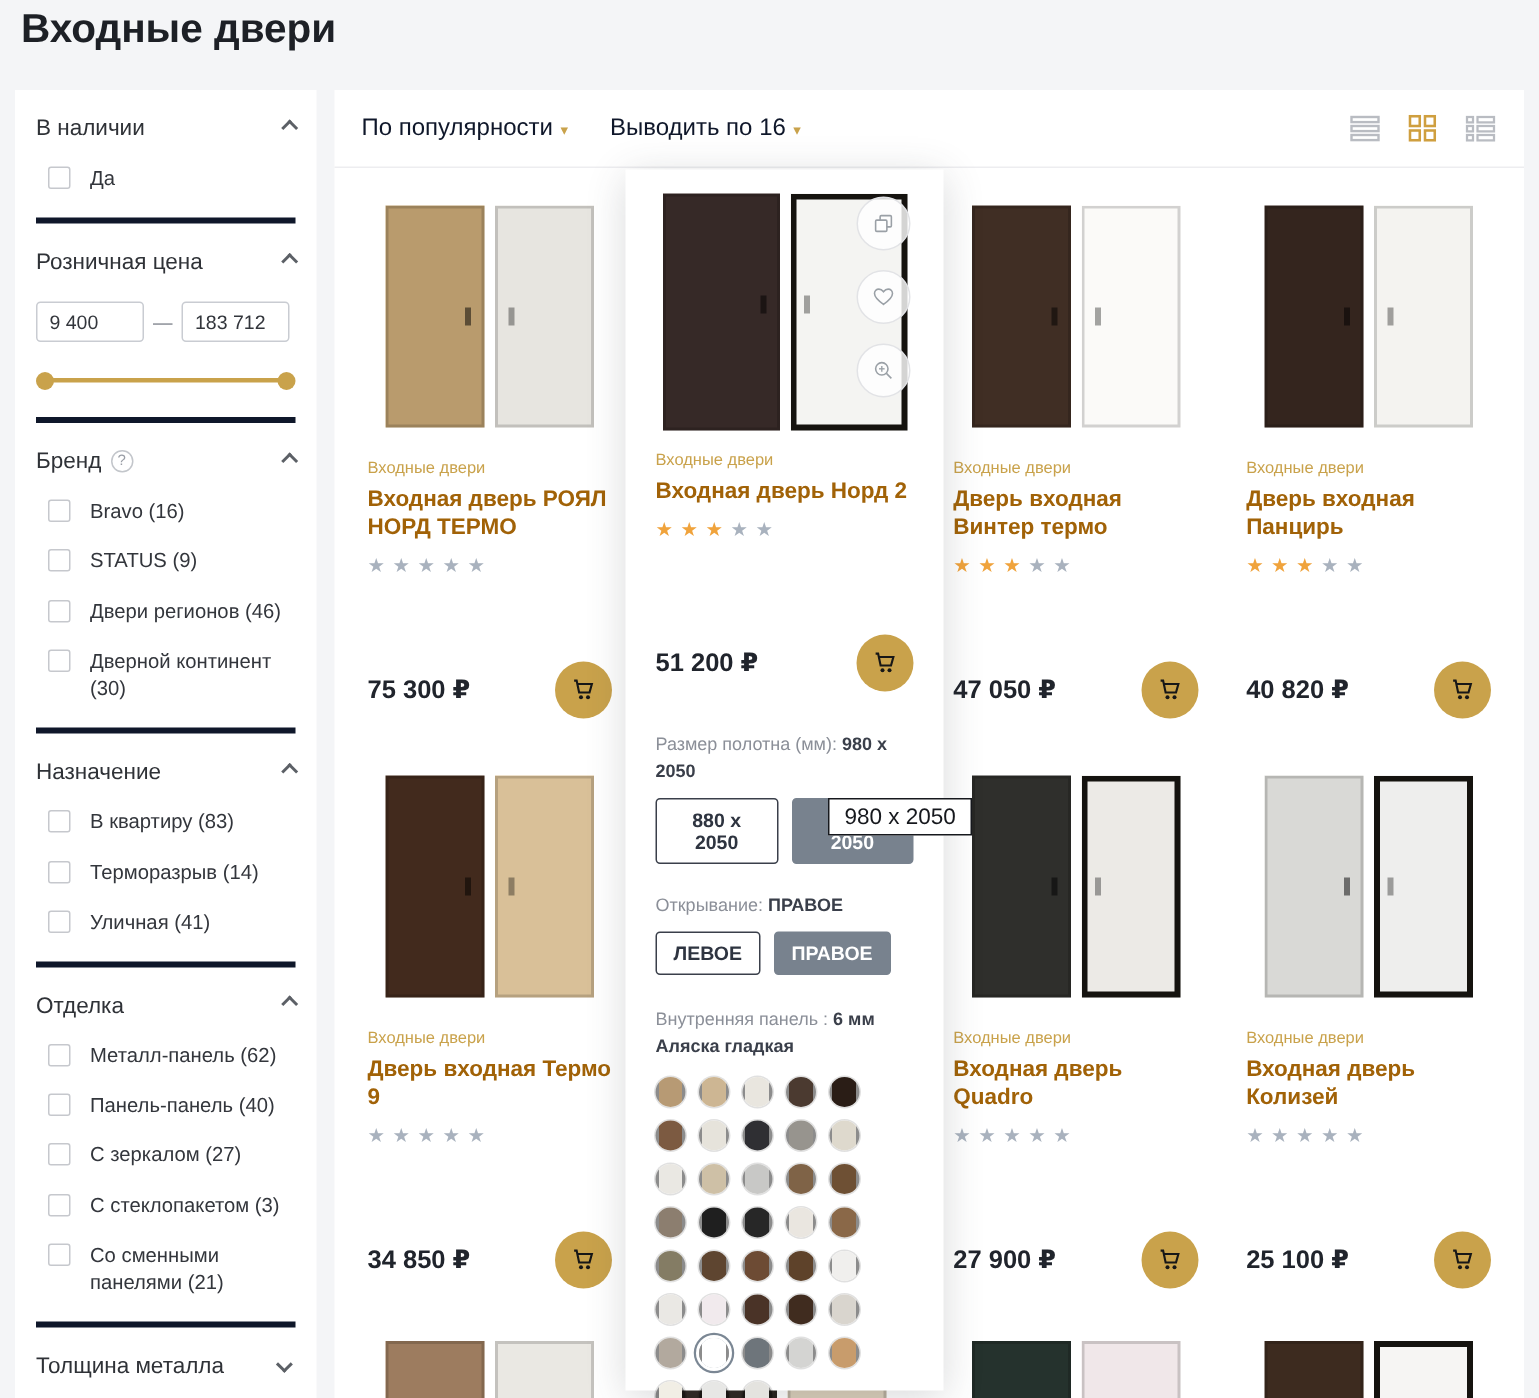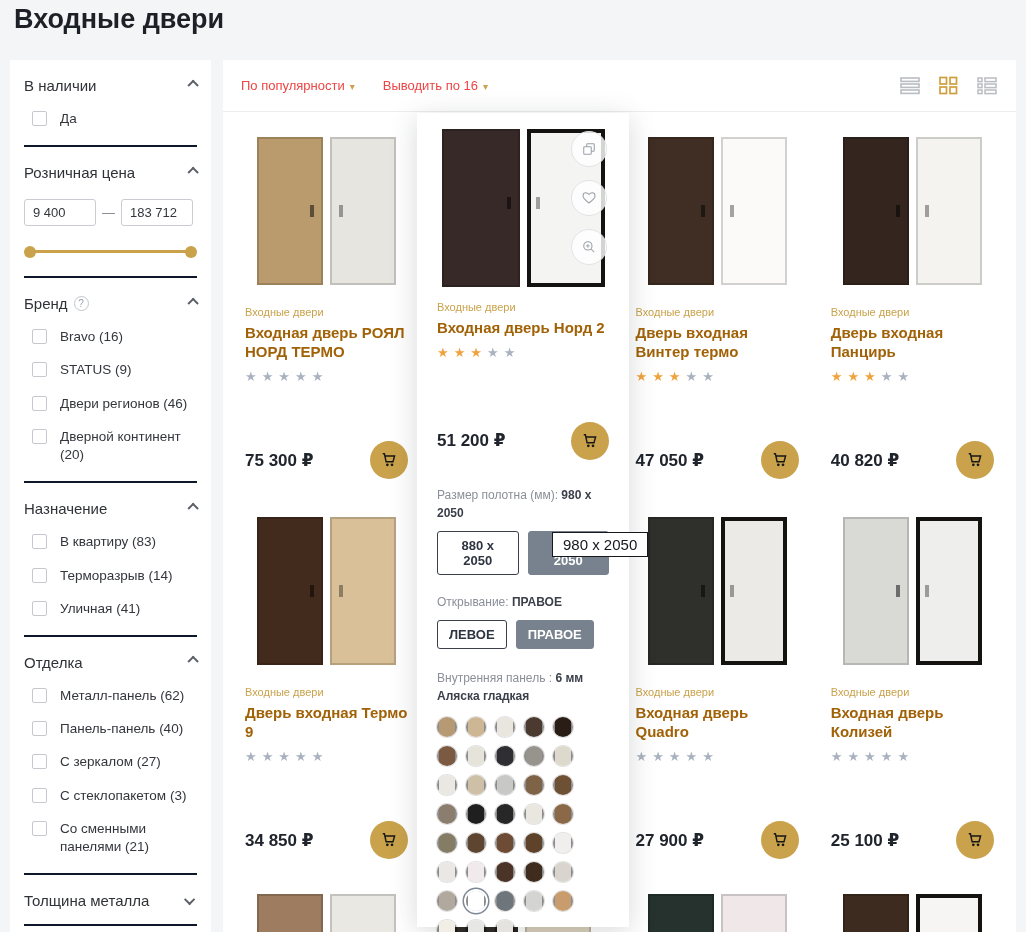--- a/index.html
+++ b/index.html
@@ -4,21 +4,21 @@
 <style>
   * { margin:0; padding:0; box-sizing:border-box; }
   html,body { width:1026px; height:932px; overflow:hidden; background:#f4f5f7;
     font-family:"Liberation Sans","DejaVu Sans",sans-serif; color:#33363c; }
 
   
   .page-title { position:absolute; left:14px; top:4px; font-size:27px; font-weight:700; color:#1d2026; }
 
   
   .sidebar { position:absolute; left:10px; top:60px; width:201px; background:#fff; padding:0 14px 20px; }
-  .f-section { padding:17px 0 15px; border-bottom:2px solid #0f172a; }
+  .f-section { padding:17px 0 15px; border-bottom:4px solid #0f172a; }
   .f-section:last-child { border-bottom:none; }
   .f-head { display:flex; align-items:center; justify-content:space-between; cursor:pointer; }
   .f-title { font-size:15px; color:#2f3237; display:flex; align-items:center; gap:6px; }
   .help { width:15px; height:15px; border:1px solid #c3c6cb; border-radius:50%; color:#9a9ea6;
           font-size:10px; display:inline-flex; align-items:center; justify-content:center; }
   .chev { width:8px; height:8px; border-left:2px solid #5c6066; border-bottom:2px solid #5c6066; margin-right:2px; }
   .chev.up { transform:rotate(135deg) translate(-2px,-1px); }
   .chev.down { transform:rotate(-45deg) translate(0,-2px); }
   .f-opts { margin-top:16px; }
   .f-opt { display:flex; align-items:flex-start; gap:13px; margin:0 0 15px 8px; cursor:pointer; }
@@ -29,21 +29,21 @@
   .price-input { width:72px; height:27px; border:1px solid #c9ccd2; border-radius:3px; font-size:13px;
                  color:#33363c; text-align:left; padding:0 8px; font-family:inherit; background:#fff; }
   .dash { color:#7d828b; font-size:13px; }
   .slider { position:relative; height:3px; background:#c9a24b; margin:24px 4px 8px; border-radius:2px; }
   .knob { position:absolute; top:-4.5px; width:12px; height:12px; border-radius:50%; background:#c9a24b; }
   .knob.l { left:-4px; } .knob.r { right:-4px; }
 
   
   .main { position:absolute; left:223px; top:60px; width:793px; height:1000px; background:#fff; }
   .toolbar { height:52px; display:flex; align-items:center; padding:0 18px; gap:28px; border-bottom:1px solid #ededf0; }
-  .sort { font-size:13px; color:#ef4444; cursor:pointer; }
+  .sort { font-size:16px; color:#0f172a; cursor:pointer; }
   .sort::after { content:"▾"; color:#c9a24b; font-size:10px; margin-left:5px; }
   .views { margin-left:auto; display:flex; gap:17px; align-items:center; }
   .vbtn { cursor:pointer; display:flex; }
 
   
   .grid { position:relative; padding:12px 14px; display:grid; grid-template-columns:repeat(4,1fr);
           column-gap:16px; row-gap:15px; grid-auto-rows:365px; }
   .card { position:relative; display:flex; flex-direction:column; padding:6px 8px 10px; }
   .imgbox { height:162px; display:flex; align-items:center; justify-content:center; }
   .door-pair { display:flex; gap:7px; align-items:center; justify-content:center; }
@@ -134,21 +134,21 @@
       <label class="f-opt">
           <span class="cb"></span>
           <span class="lbl">STATUS (9)</span>
         </label>
       <label class="f-opt">
           <span class="cb"></span>
           <span class="lbl">Двери регионов (46)</span>
         </label>
       <label class="f-opt">
           <span class="cb"></span>
-          <span class="lbl">Дверной континент (20)</span>
+          <span class="lbl">Дверной континент (30)</span>
         </label>
     </div>
   </div>
 
   <div class="f-section">
     <div class="f-head">
       <span class="f-title">Назначение</span>
       <span class="chev up"></span>
     </div>
     <div class="f-opts">

